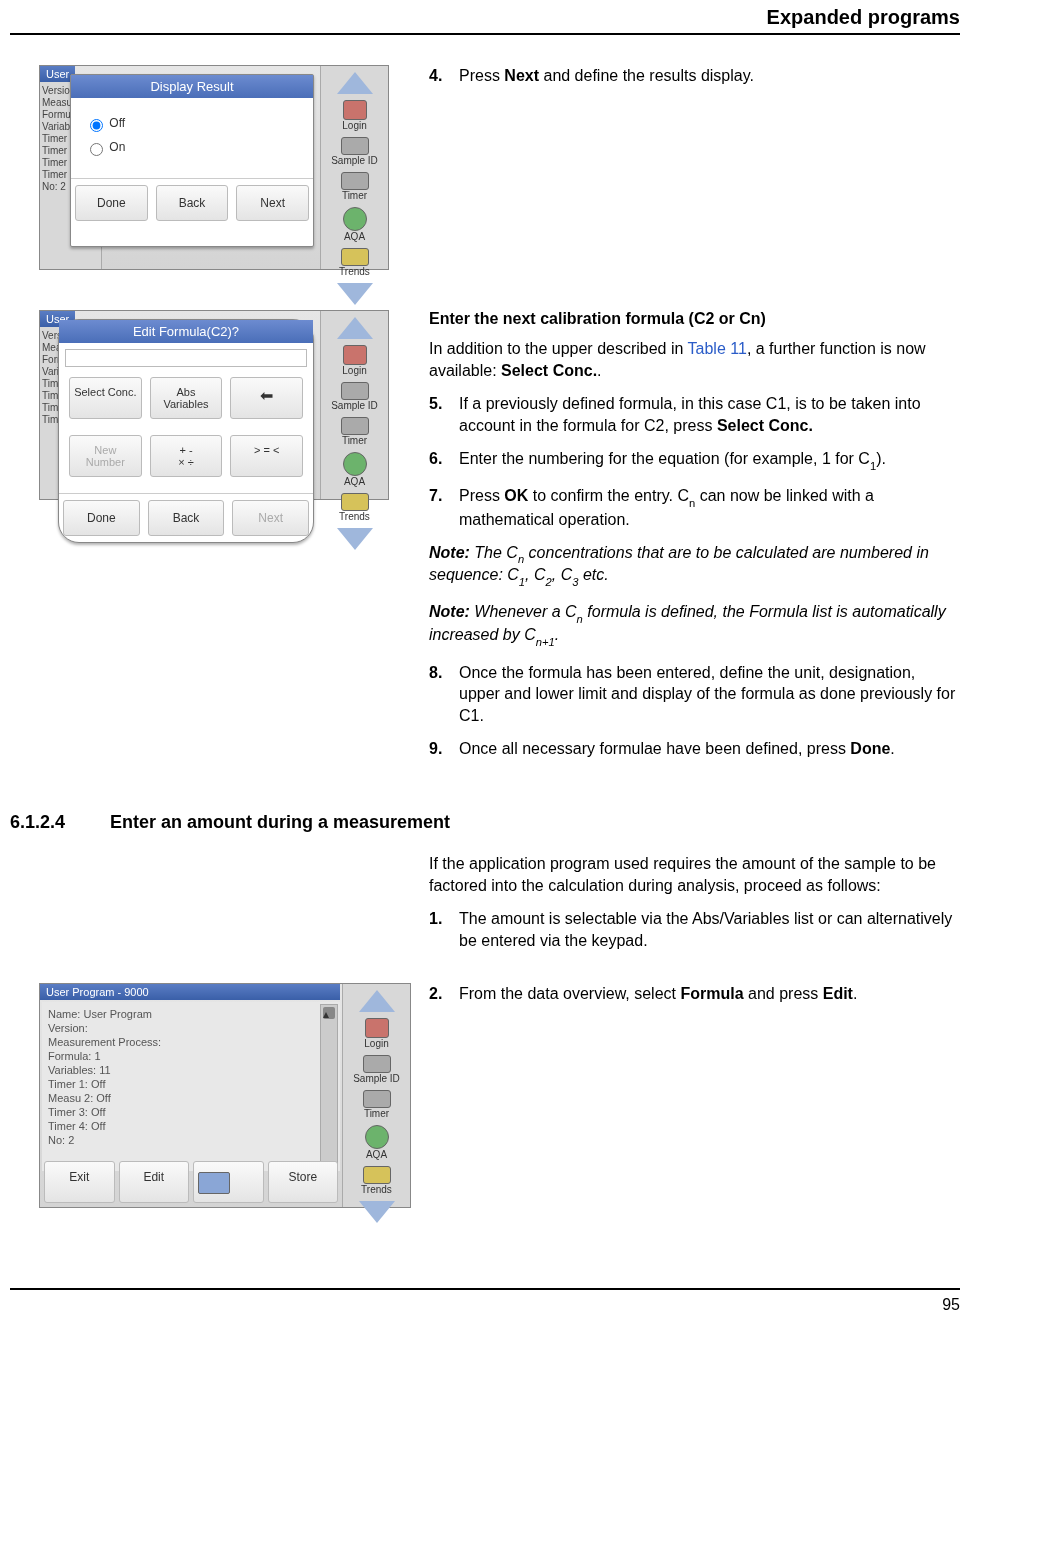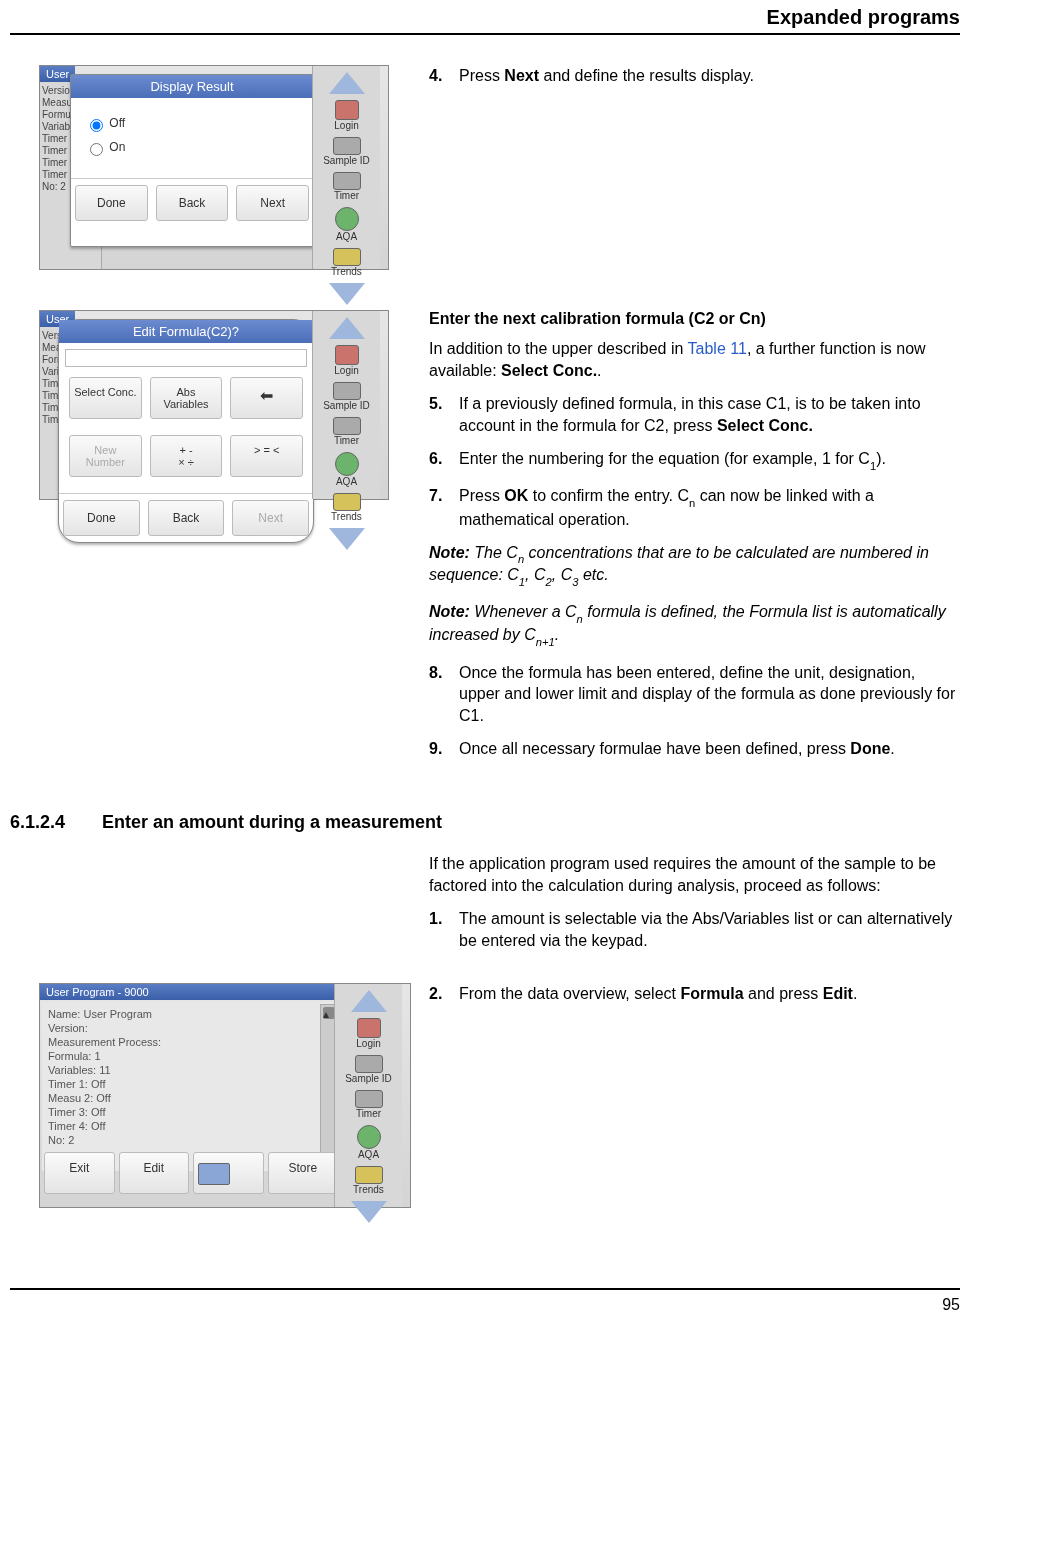--- a/index.html
+++ b/index.html
@@ -56,21 +56,21 @@
     border-right: 1px solid #aaa;
     font-size: 10px;
     color: #444;
     padding: 2px 2px;
     box-sizing: border-box;
     overflow: hidden;
   }
   .ss-left div { white-space: nowrap; margin: 1px 0; }
   .ss-sidebar {
     position: absolute;
-    right: 8px; top: 0; bottom: 0;
+    right: 0; top: 0; bottom: 0;
     width: 68px;
     background: #d8d8d8;
     border-left: 1px solid #aaa;
     text-align: center;
     font-size: 10px;
     padding: 4px 2px;
     box-sizing: border-box;
   }
   .sb-item {
     margin: 2px 0 6px 0;
@@ -143,21 +143,21 @@
     position:absolute;
     left:2px; top:18px; right:70px; bottom:36px;
     background:#e8e8e8;
     font-size:11px;
     padding:4px 6px;
     color:#555;
   }
   .ss3 .list div { margin:2px 0;}
   .ss3 .bottom-btns {
     position:absolute;
-    left:2px; right:70px; bottom:11px;
+    left:2px; right:70px; bottom:2px;
     display:flex;
   }
   .ss3 .bottom-btns .btn {
     flex:1;
     text-align:center;
     padding:8px 4px;
     background: linear-gradient(#fafafa,#e4e4e4);
     border:1px solid #bbb;
     border-radius:3px;
     margin:2px;
@@ -198,20 +198,21 @@
   }
   p { margin: 0 0 12px 0; line-height:1.35;}
   .note { font-style: italic; margin: 6px 0 14px 0; line-height:1.3;}
   .link { color: #2a5cc8; }
   sub.s { font-size: 0.7em; position: relative; bottom: -0.15em;}
   .section-head {
     display:flex;
     font-weight:bold;
     font-size:18px;
     margin: 30px 0 20px 0;
+    gap: 8px;
   }
   .section-head .num { width:92px;}
   .footer {
     border-top: 2px solid #000;
     text-align: right;
     padding: 6px 0;
     font-size: 16px;
     margin-top: 80px;
   }
 </style>

